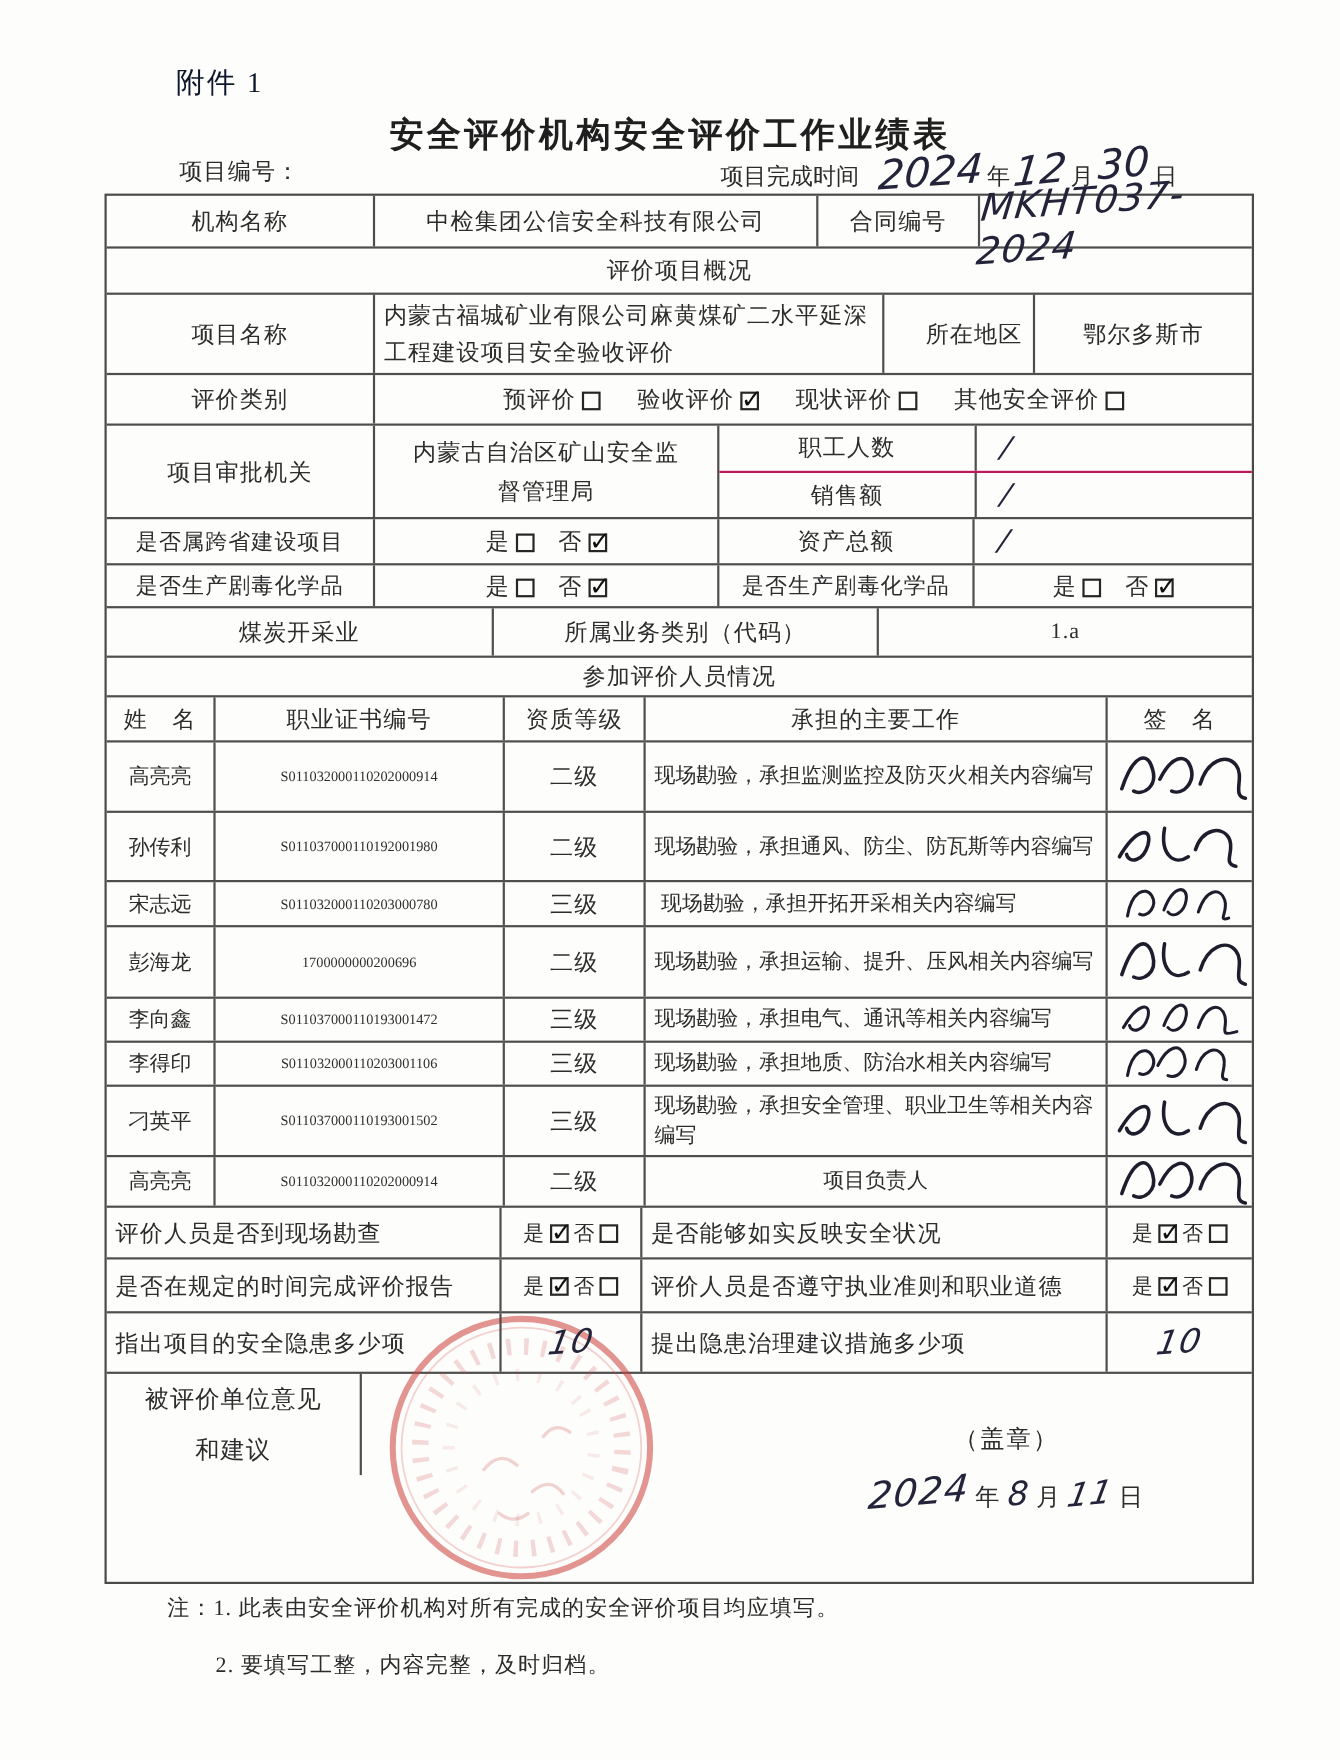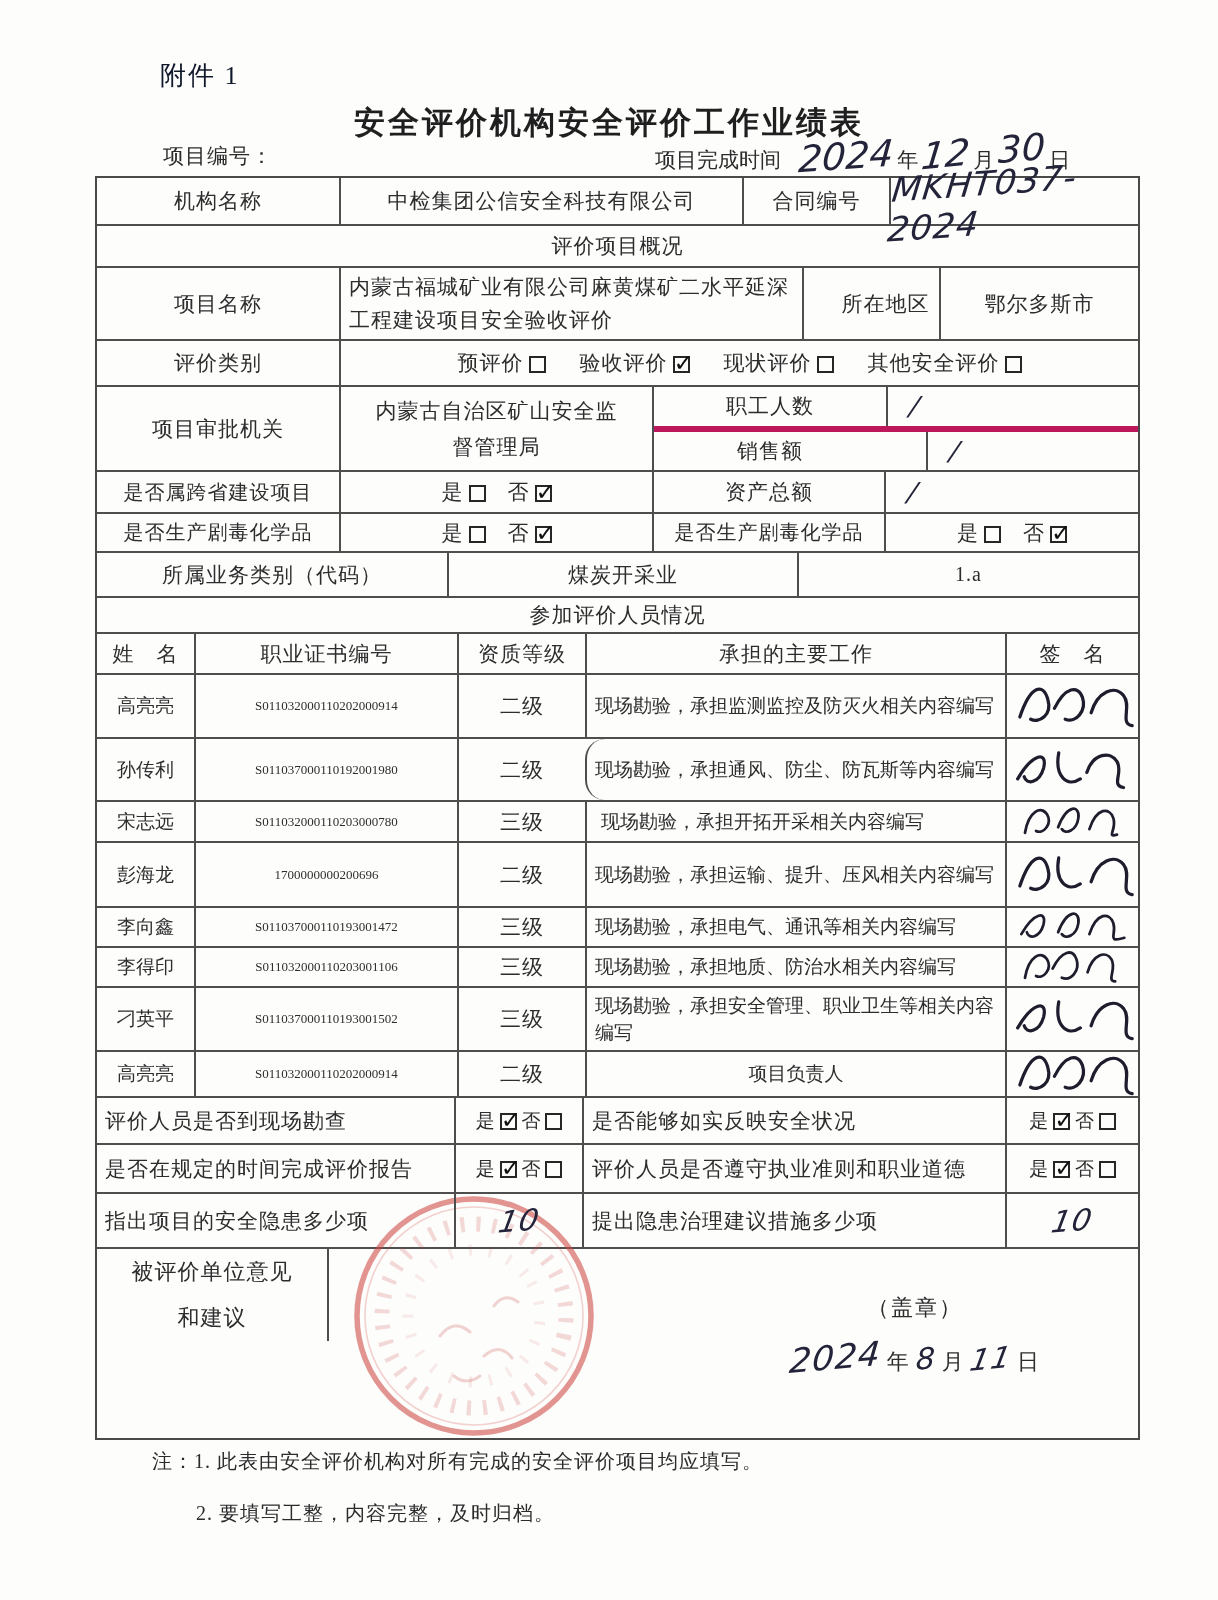--- a/index.html
+++ b/index.html
@@ -58,21 +58,21 @@
     position:absolute;left:-1px;top:-9px;
     font-size:24px;font-weight:bold;color:#101010;
     font-family:"DejaVu Sans",sans-serif;
   }
   .opt-group{display:flex;gap:34px;align-items:center;justify-content:center;width:100%;}
   .yn{white-space:nowrap;}
   .yn .gap{display:inline-block;width:22px;}
   
   .subcol{flex-direction:column;align-items:stretch;padding:0;}
   .subrow{flex:1;display:flex;box-sizing:border-box;}
-  .subrow + .subrow{border-top:6px solid #be185d;gap:40px;}
+  .subrow + .subrow{border-top:2px solid #be185d;}
   .subrow .sr-label{width:232px;display:flex;align-items:center;justify-content:center;box-sizing:border-box;}
   .subrow .sr-value{flex:1;border-left:2px solid #4e4e4e;display:flex;align-items:center;justify-content:flex-start;padding-left:22px;box-sizing:border-box;}
   .slash{font-family:"DejaVu Sans",sans-serif;font-style:italic;font-size:26px;color:#23233a;transform:skewX(-10deg);}
   
   .sig{position:absolute;left:4px;top:50%;transform:translateY(-50%);pointer-events:none;}
   .sig svg{overflow:visible;}
   .sig path{fill:none;stroke:#1d1d2e;stroke-width:3;stroke-linecap:round;stroke-linejoin:round;}
   
   .stamp{left:344px;top:1186px;width:260px;height:260px;opacity:.8;filter:blur(.4px);z-index:3;pointer-events:none;}
   
@@ -180,22 +180,22 @@
     <div class="tcell" style="width:313px;">
       <span class="yn"><span>是</span><span class="cbx"></span><span class="gap"></span><span>否</span><span class="cbx checked"></span></span>
     </div>
     <div class="tcell" style="width:232px;font-size:20px;">是否生产剧毒化学品</div>
     <div class="tcell" style="flex:1;">
       <span class="yn"><span>是</span><span class="cbx"></span><span class="gap"></span><span>否</span><span class="cbx checked"></span></span>
     </div>
   </div>
 
   <div class="trow" style="height:45px;">
+    <div class="tcell" style="width:350px;">煤炭开采业</div>
     <div class="tcell" style="width:350px;">所属业务类别（代码）</div>
-    <div class="tcell" style="width:350px;">煤炭开采业</div>
     <div class="tcell" style="flex:1;font-family:'Liberation Serif',serif;font-size:20px;">1.a</div>
   </div>
 
   <div class="trow" style="height:36px;">
     <div class="tcell" style="flex:1;">参加评价人员情况</div>
   </div>
 
   <div class="trow" style="height:41px;">
     <div class="tcell" style="width:97px;">姓　名</div>
     <div class="tcell" style="width:263px;">职业证书编号</div>
@@ -214,21 +214,21 @@
             <path d="M8,38 C18,8 30,6 34,22 C38,36 26,44 18,40"></path>
             <path d="M40,30 C50,10 62,8 66,20 C70,32 60,44 50,40"></path>
             <path d="M74,34 C80,14 96,8 104,18 C112,28 100,44 112,46"></path>
           </svg></span>
     </div>
   </div>
   <div class="trow" style="height:63px;">
     <div class="tcell small" style="width:97px;">孙传利</div>
     <div class="tcell cert" style="width:263px;">S011037000110192001980</div>
     <div class="tcell" style="width:128px;">二级</div>
-    <div class="tcell tl work" style="width:420px;border-radius:20px;">现场勘验，承担通风、防尘、防瓦斯等内容编写</div>
+    <div class="tcell tl work" style="width:420px;">现场勘验，承担通风、防尘、防瓦斯等内容编写</div>
     <div class="tcell" style="flex:1;">
       <span class="sig"><svg width="130" height="54" viewBox="0 0 120 50">
             <path d="M6,36 C20,12 34,10 30,26 C26,40 14,42 12,34"></path>
             <path d="M44,12 C40,34 52,44 64,36"></path>
             <path d="M70,30 C76,12 92,10 98,20 C104,30 92,42 104,44"></path>
           </svg></span>
     </div>
   </div>
   <div class="trow" style="height:41px;">
     <div class="tcell small" style="width:97px;">宋志远</div>

